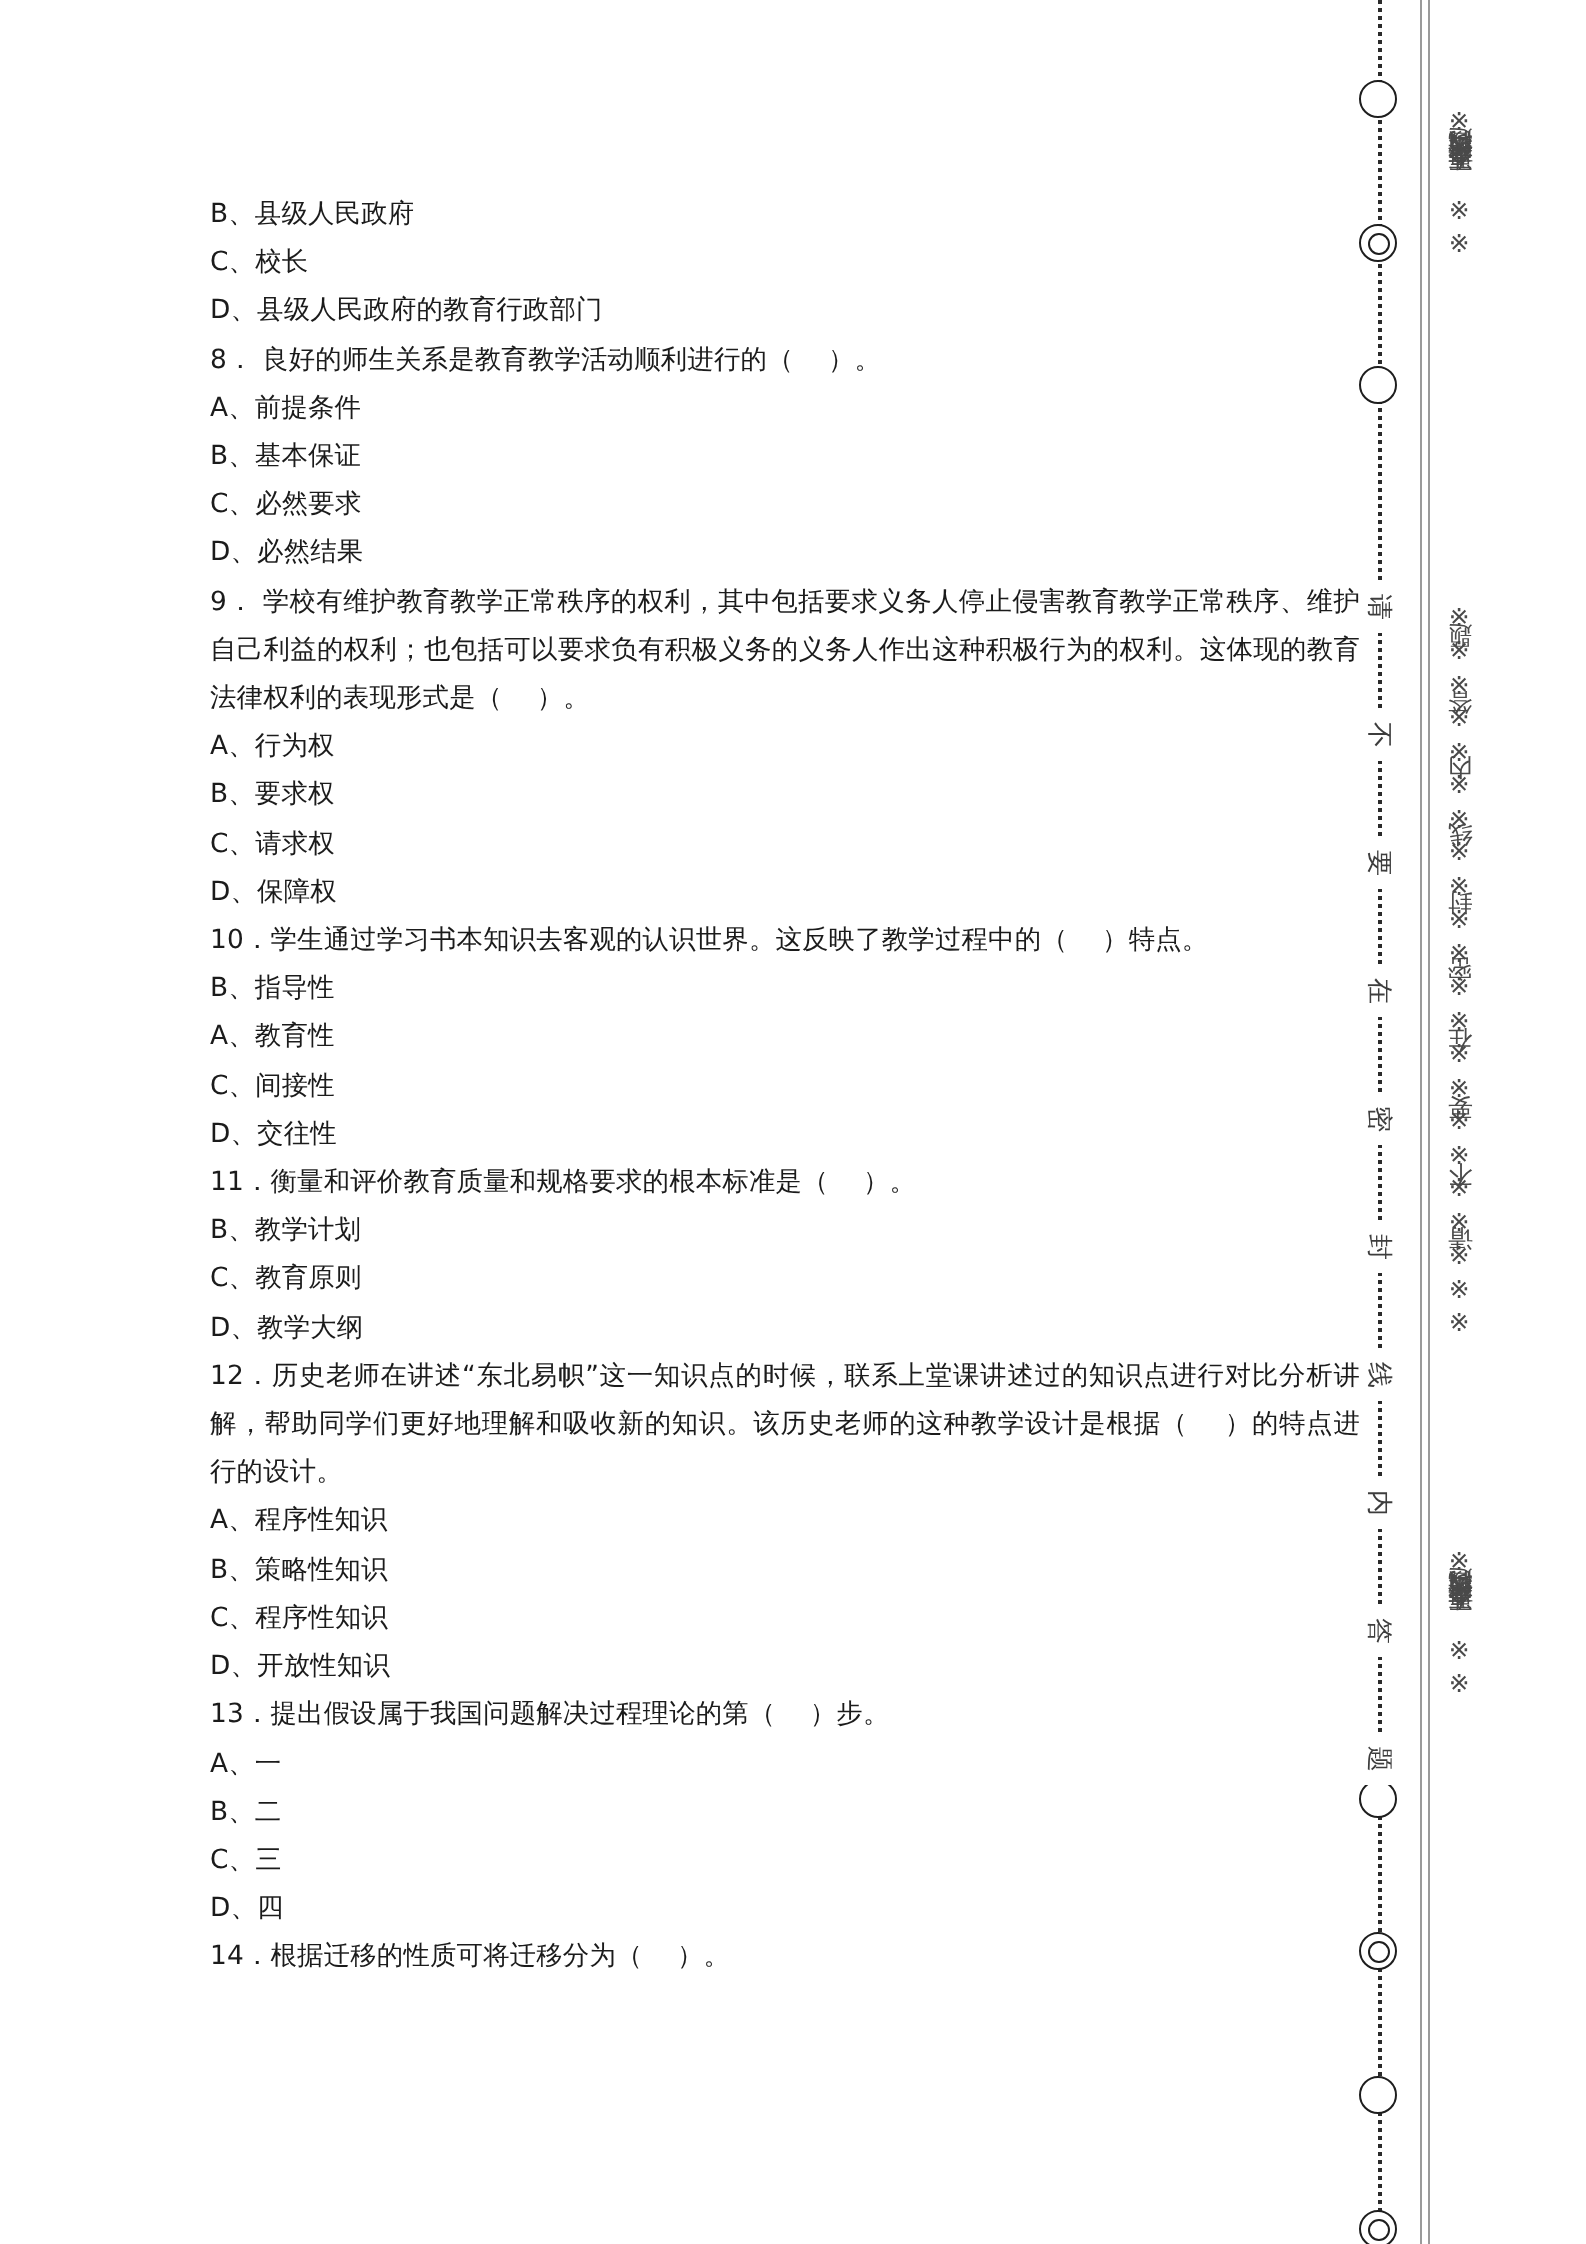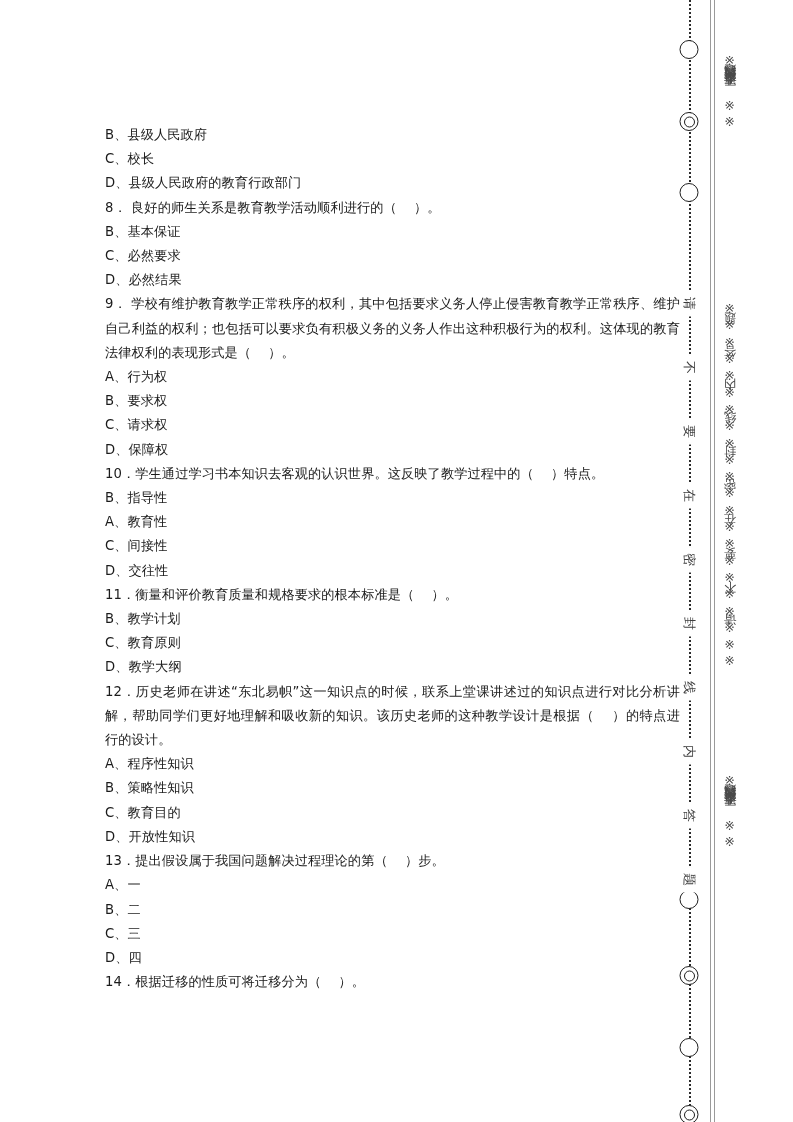--- a/index.html
+++ b/index.html
@@ -22,21 +22,20 @@
     inset: 0;
     background: #fff;
   }
 
   
   #exam-body {
     position: absolute;
     left: 105px;
     top: 96px;
     width: 575px;
-    margin-top: 27px;
   }
 
   .q-line,
   .opt-line {
     font-size: 13.2px;
     line-height: 24.2px;
     color: #1b1b1b;
     white-space: pre-wrap;
     letter-spacing: 0.1px;
   }
@@ -158,41 +157,42 @@
 </head>
 <body>
 
 <div id="page">
 
   <div id="exam-body">
       <div class="opt-line">B、县级人民政府</div>
       <div class="opt-line">C、校长</div>
       <div class="opt-line">D、县级人民政府的教育行政部门</div>
       <div class="q-line">8． 良好的师生关系是教育教学活动顺利进行的（    ）。</div>
+      <div class="opt-line">A、前提条件</div>
       <div class="opt-line">B、基本保证</div>
       <div class="opt-line">C、必然要求</div>
       <div class="opt-line">D、必然结果</div>
       <div class="q-line">9． 学校有维护教育教学正常秩序的权利，其中包括要求义务人停止侵害教育教学正常秩序、维护自己利益的权利；也包括可以要求负有积极义务的义务人作出这种积极行为的权利。这体现的教育法律权利的表现形式是（    ）。</div>
       <div class="opt-line">A、行为权</div>
       <div class="opt-line">B、要求权</div>
       <div class="opt-line">C、请求权</div>
       <div class="opt-line">D、保障权</div>
       <div class="q-line">10．学生通过学习书本知识去客观的认识世界。这反映了教学过程中的（    ）特点。</div>
       <div class="opt-line">B、指导性</div>
       <div class="opt-line">A、教育性</div>
       <div class="opt-line">C、间接性</div>
       <div class="opt-line">D、交往性</div>
       <div class="q-line">11．衡量和评价教育质量和规格要求的根本标准是（    ）。</div>
       <div class="opt-line">B、教学计划</div>
       <div class="opt-line">C、教育原则</div>
       <div class="opt-line">D、教学大纲</div>
       <div class="q-line">12．历史老师在讲述“东北易帜”这一知识点的时候，联系上堂课讲述过的知识点进行对比分析讲解，帮助同学们更好地理解和吸收新的知识。该历史老师的这种教学设计是根据（    ）的特点进行的设计。</div>
       <div class="opt-line">A、程序性知识</div>
       <div class="opt-line">B、策略性知识</div>
-      <div class="opt-line">C、教育目的</div>
+      <div class="opt-line">C、程序性知识</div>
       <div class="opt-line">D、开放性知识</div>
       <div class="q-line">13．提出假设属于我国问题解决过程理论的第（    ）步。</div>
       <div class="opt-line">A、一</div>
       <div class="opt-line">B、二</div>
       <div class="opt-line">C、三</div>
       <div class="opt-line">D、四</div>
       <div class="q-line">14．根据迁移的性质可将迁移分为（    ）。</div>
     </div>
 
   <div id="seal-strip">

